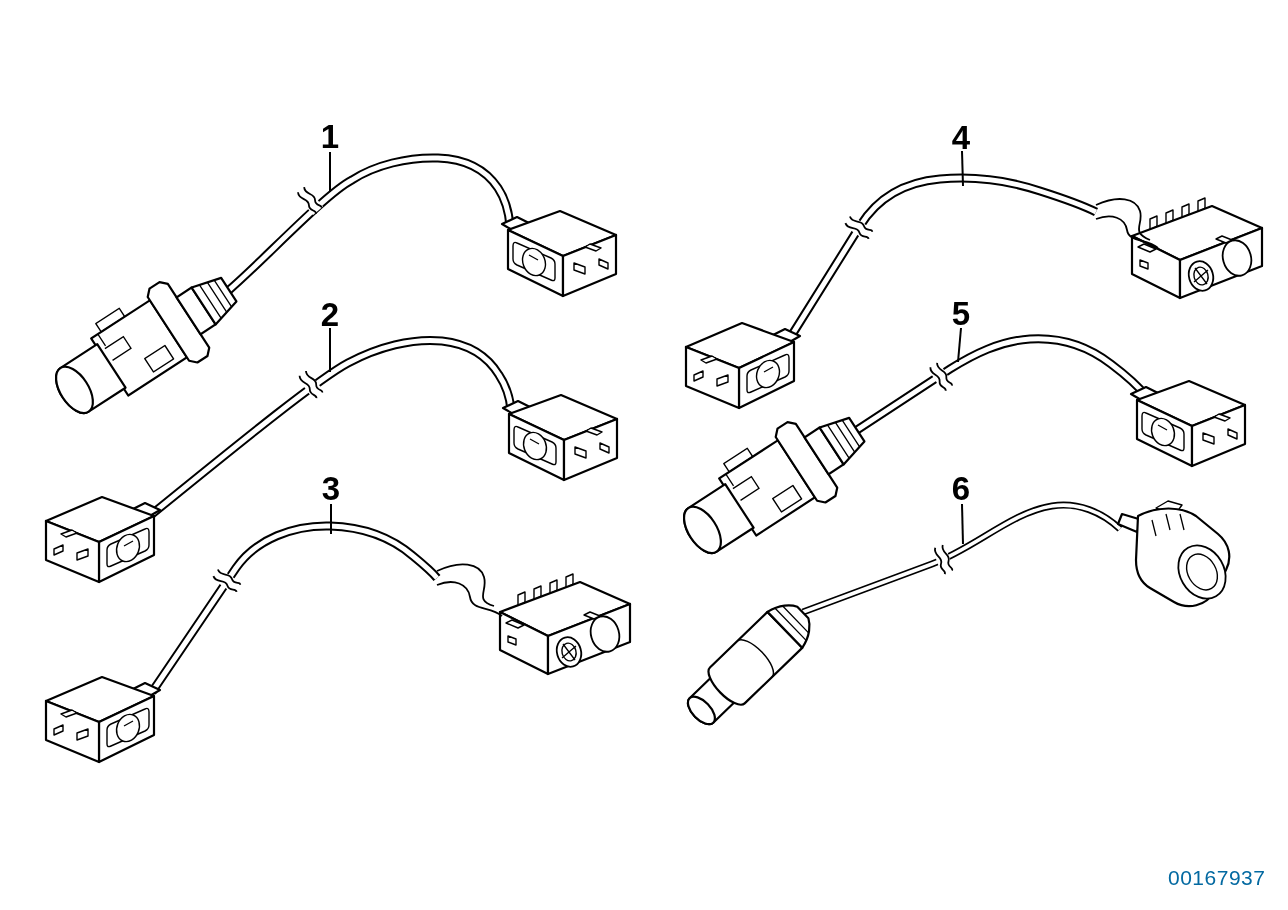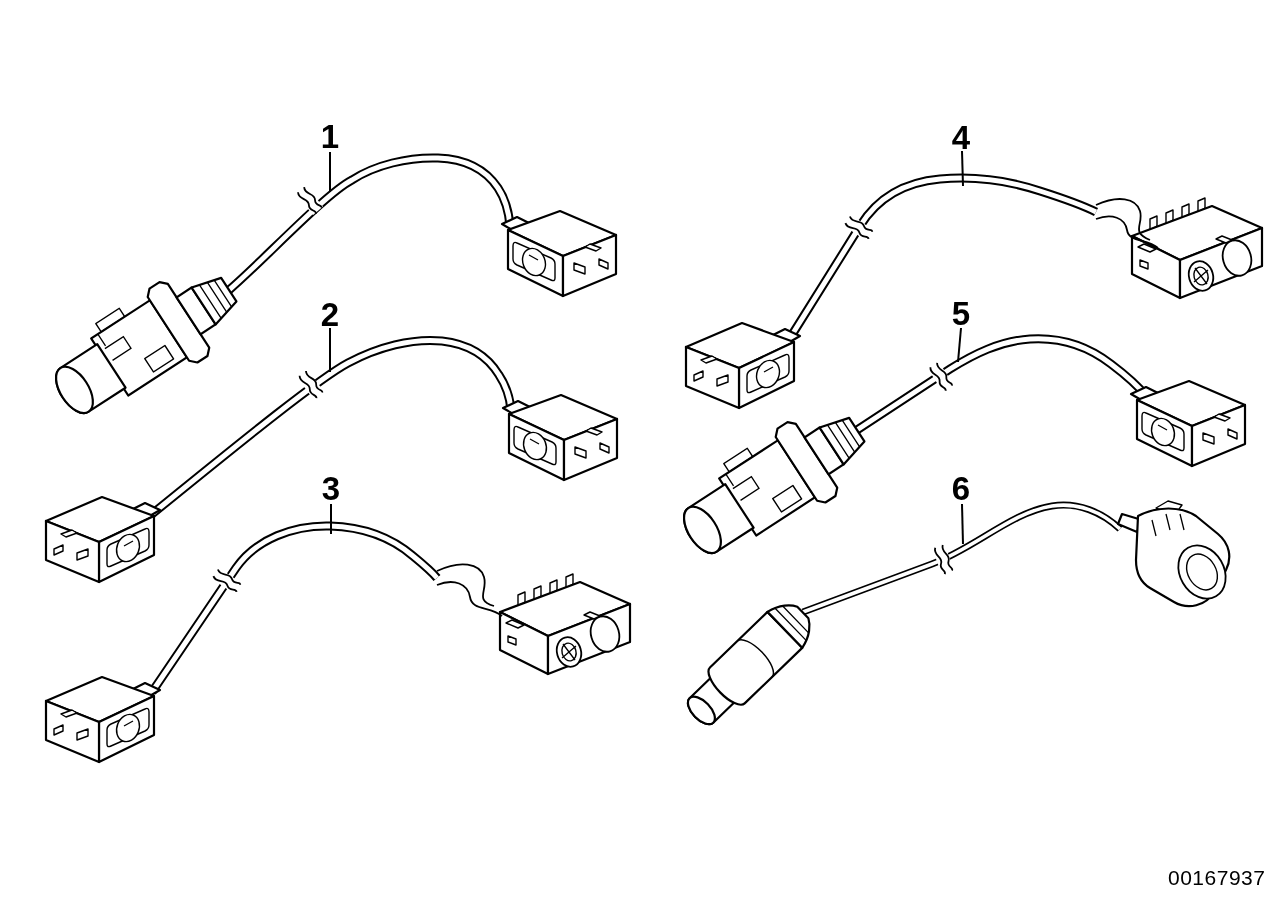--- a/index.html
+++ b/index.html
@@ -23,21 +23,21 @@
     cursor: pointer;
     user-select: none;
   }
   .part-number {
     position: absolute;
     left: 1168px;
     top: 866px;
     width: 110px;
     font-size: 21px;
     line-height: 24px;
-    color: #000000;
+    color: #0369a1;
     letter-spacing: 0.5px;
     white-space: nowrap;
   }
   
   .outline  { fill: #ffffff; stroke: #000000; stroke-width: 2.2; stroke-linejoin: round; }
   .detail   { fill: #ffffff; stroke: #000000; stroke-width: 1.4; stroke-linejoin: round; }
   .hairline { fill: none;    stroke: #000000; stroke-width: 1.3; }
   .cable-outer { fill: none; stroke: #000000; stroke-width: 9; }
   .cable-inner { fill: none; stroke: #ffffff; stroke-width: 5; }
   .cable-outer-thin { fill: none; stroke: #000000; stroke-width: 7; }

